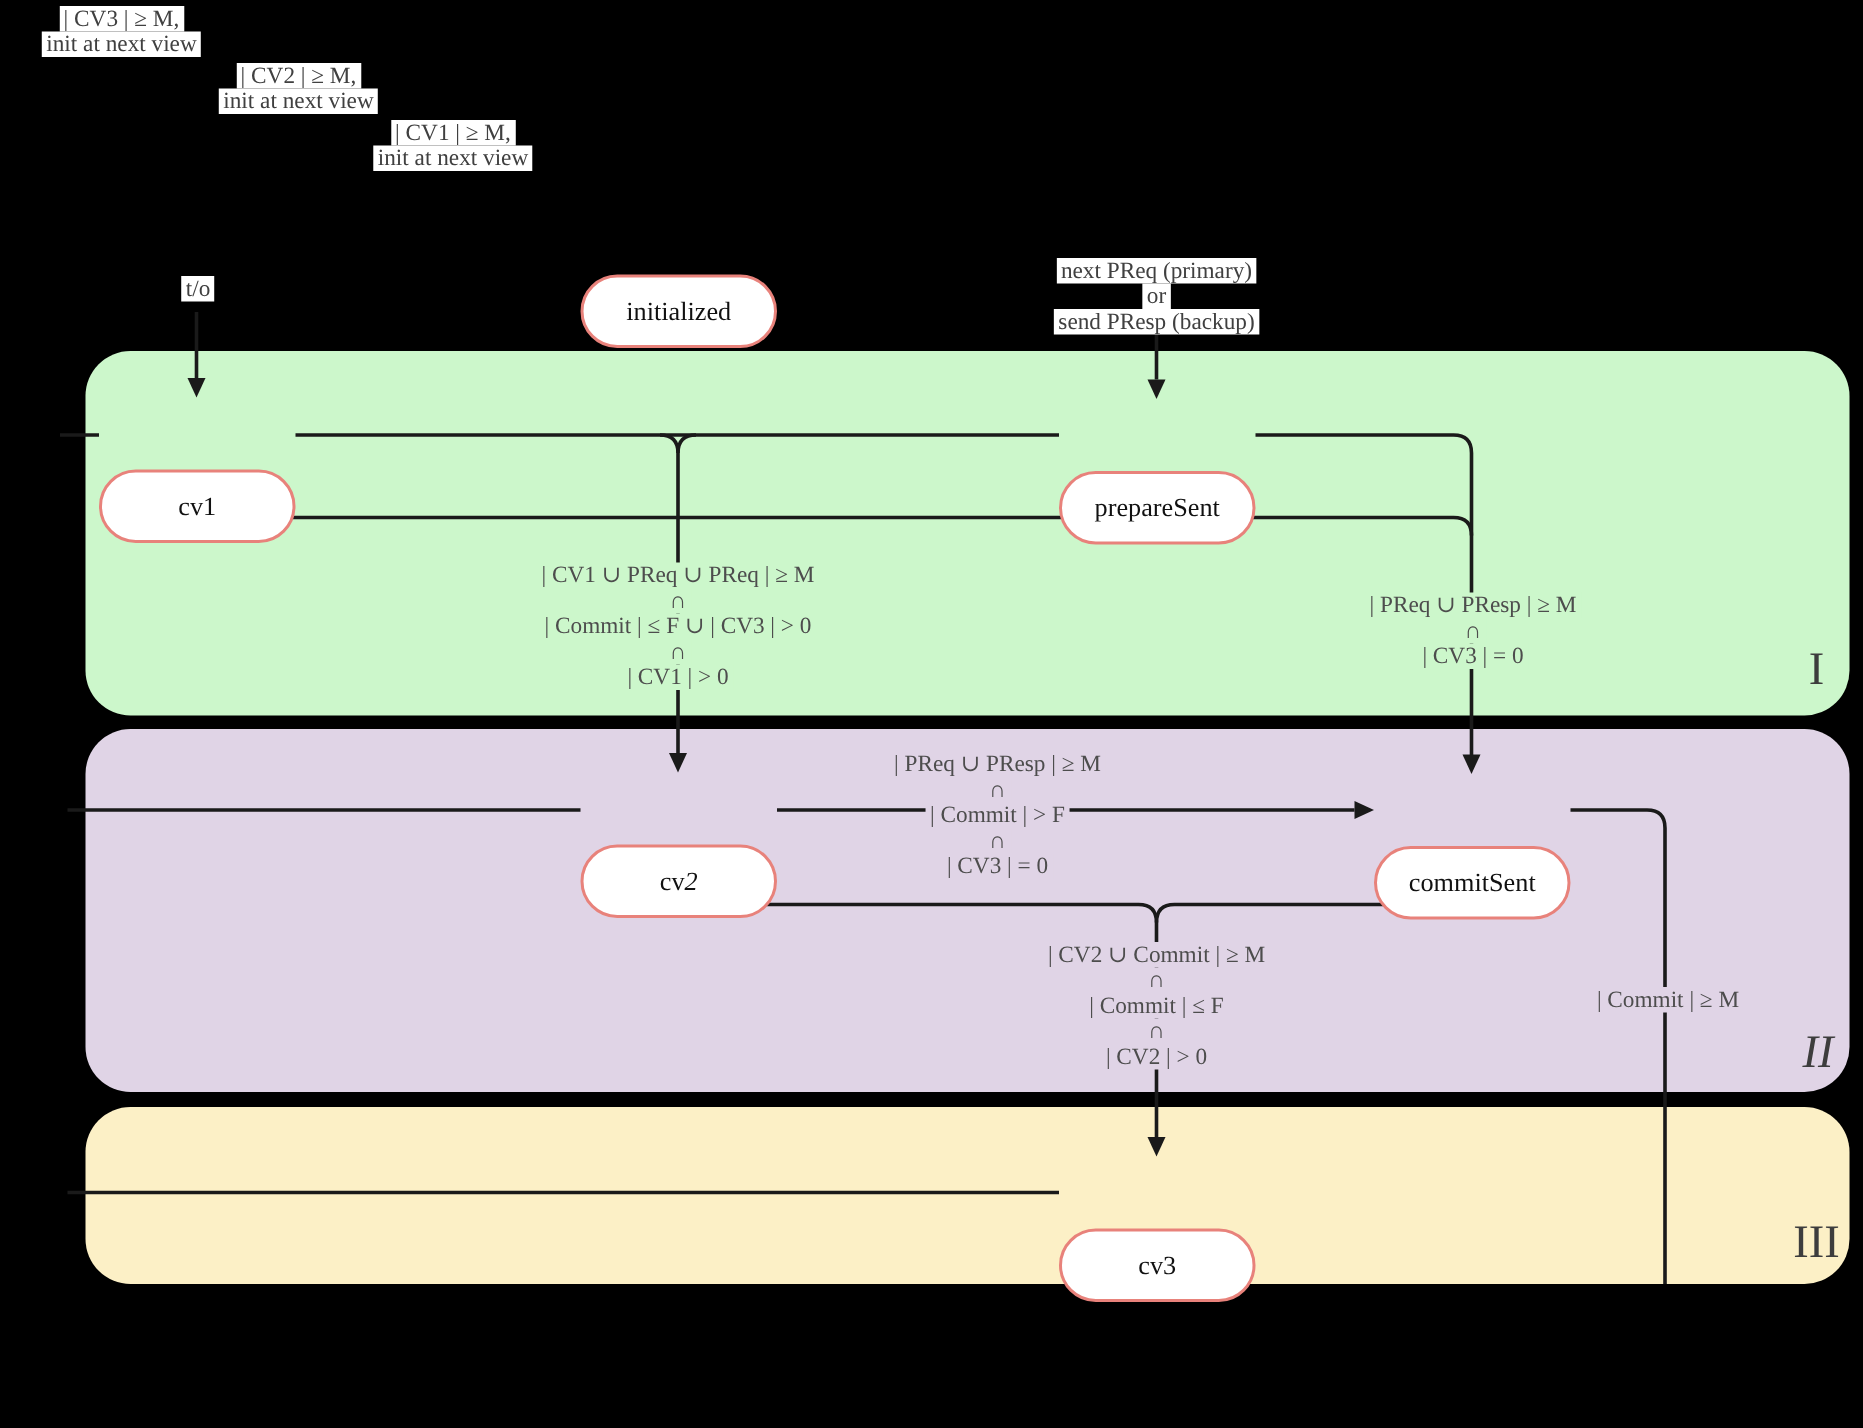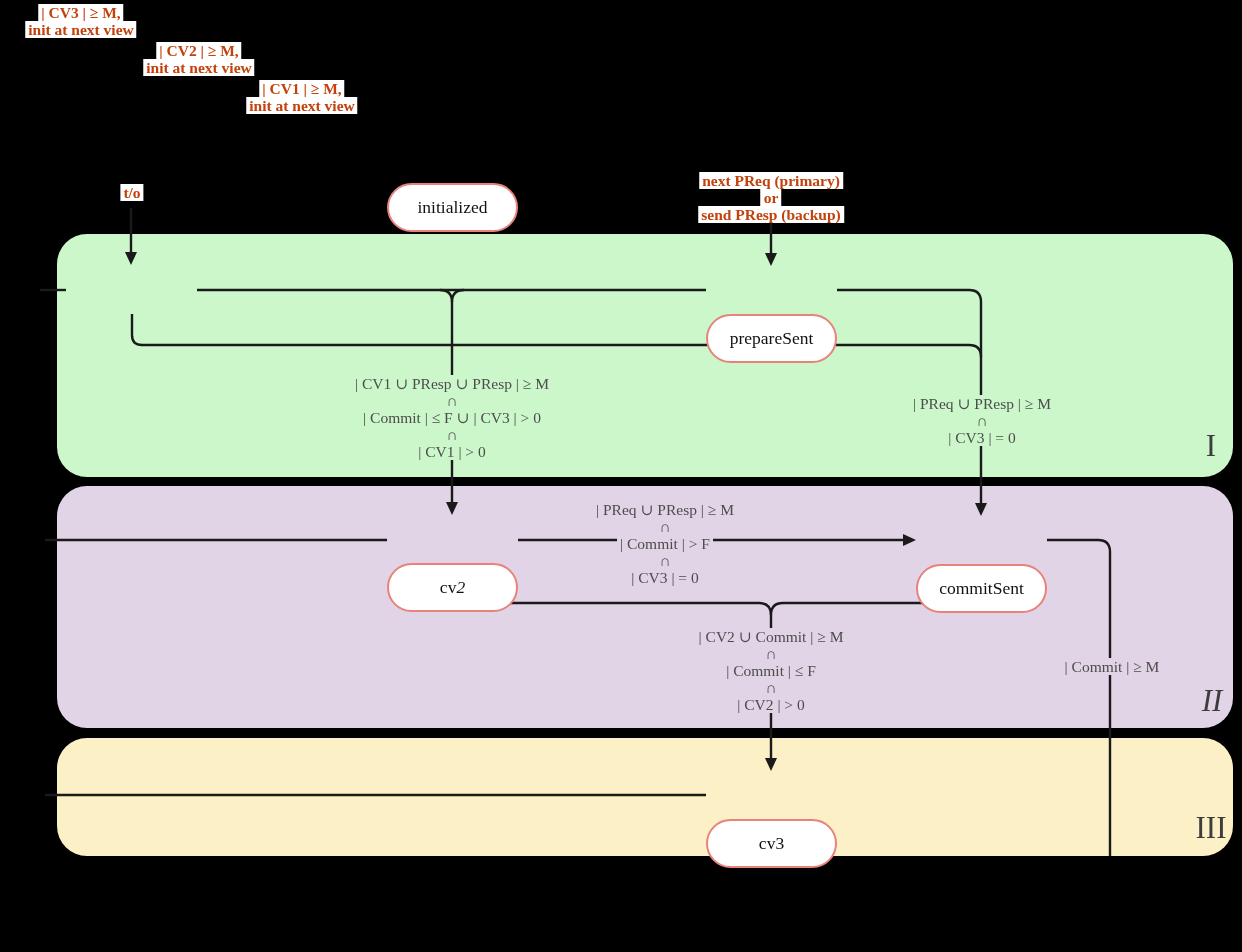--- a/index.html
+++ b/index.html
@@ -10,21 +10,21 @@
   .region.r2{top:486px;height:242px;background:#e0d4e6;}
   .region.r3{top:738px;height:118px;background:#fcf0c6;}
   svg.edges{position:absolute;left:0;top:0;}
   .node{position:absolute;height:49px;box-sizing:border-box;background:#fff;
         border:2.5px solid #e8827b;border-radius:26px;display:flex;align-items:center;
         justify-content:center;font-size:17.5px;color:#111;margin-top:48px;}
   .node i{font-style:italic;}
   .elabel{position:absolute;transform:translateX(-50%);display:flex;flex-direction:column;
           align-items:center;font-size:15.5px;line-height:17px;color:#4d4d4d;white-space:nowrap;}
   .elabel span{padding:0 3px;}
-  .bg-white span{background:#ffffff;color:#c2410c;font-weight:bold;}
+  .bg-white span{background:#ffffff;color:#404040;}
   .bg-green span{background:#ccf7cb;}
   .bg-purple span{background:#e0d4e6;}
   .numeral{position:absolute;transform:translate(-50%,-50%);font-size:31px;color:#3d3d3d;}
 </style>
 </head>
 <body>
 
 <div class="canvas">
 
   <div class="region r1"></div>
@@ -73,21 +73,21 @@
   <div class="elabel bg-white" style="left:132px;top:184px;">
     <span>t/o</span>
   </div>
   <div class="elabel bg-white" style="left:771px;top:172px;">
     <span>next PReq (primary)</span>
     <span>or</span>
     <span>send PResp (backup)</span>
   </div>
 
   <div class="elabel bg-green" style="left:452px;top:375px;">
-    <span>| CV1 ∪ PResp ∪ PResp | ≥ M</span>
+    <span>| CV1 ∪ PReq ∪ PReq | ≥ M</span>
     <span>∩</span>
     <span>| Commit | ≤ F ∪ | CV3 | &gt; 0</span>
     <span>∩</span>
     <span>| CV1 | &gt; 0</span>
   </div>
   <div class="elabel bg-green" style="left:982px;top:395px;">
     <span>| PReq ∪ PResp | ≥ M</span>
     <span>∩</span>
     <span>| CV3 | = 0</span>
   </div>
@@ -105,20 +105,23 @@
     <span>∩</span>
     <span>| CV2 | &gt; 0</span>
   </div>
   <div class="elabel bg-purple" style="left:1112px;top:658px;">
     <span>| Commit | ≥ M</span>
   </div>
 
   <div class="node" style="left:387px;top:135px;width:131px;">
     <span>initialized</span>
   </div>
+  <div class="node" style="left:66px;top:265px;width:131px;">
+    <span>cv1</span>
+  </div>
   <div class="node" style="left:706px;top:266px;width:131px;">
     <span>prepareSent</span>
   </div>
   <div class="node" style="left:387px;top:515px;width:131px;">
     <span>cv</span>
       <i>2</i>
   </div>
   <div class="node" style="left:916px;top:516px;width:131px;">
     <span>commitSent</span>
   </div>

